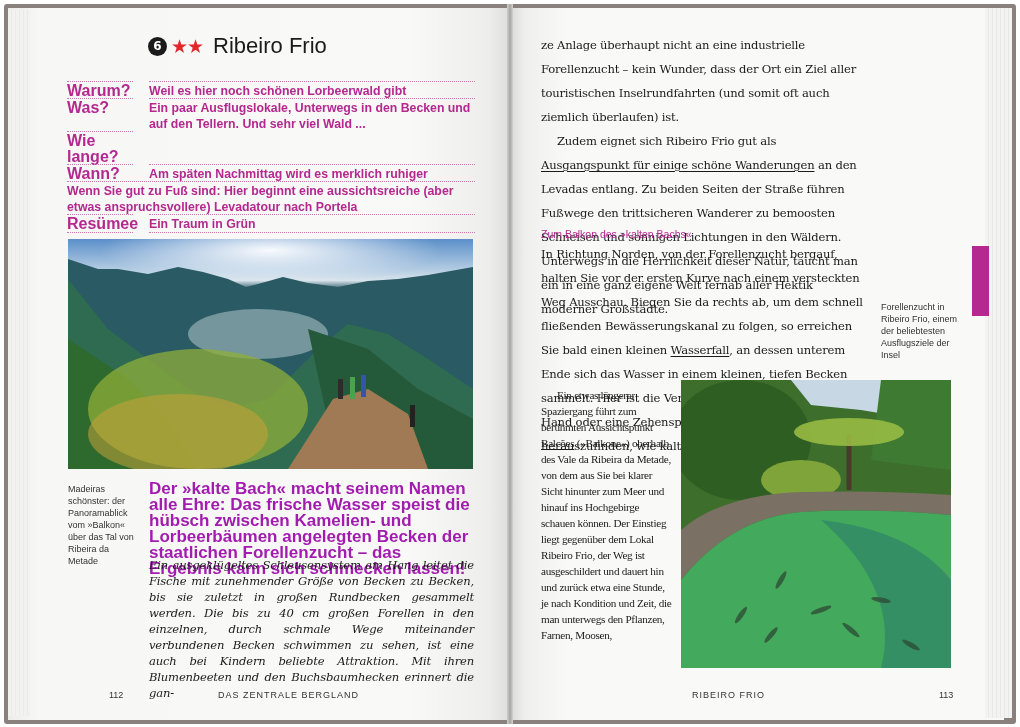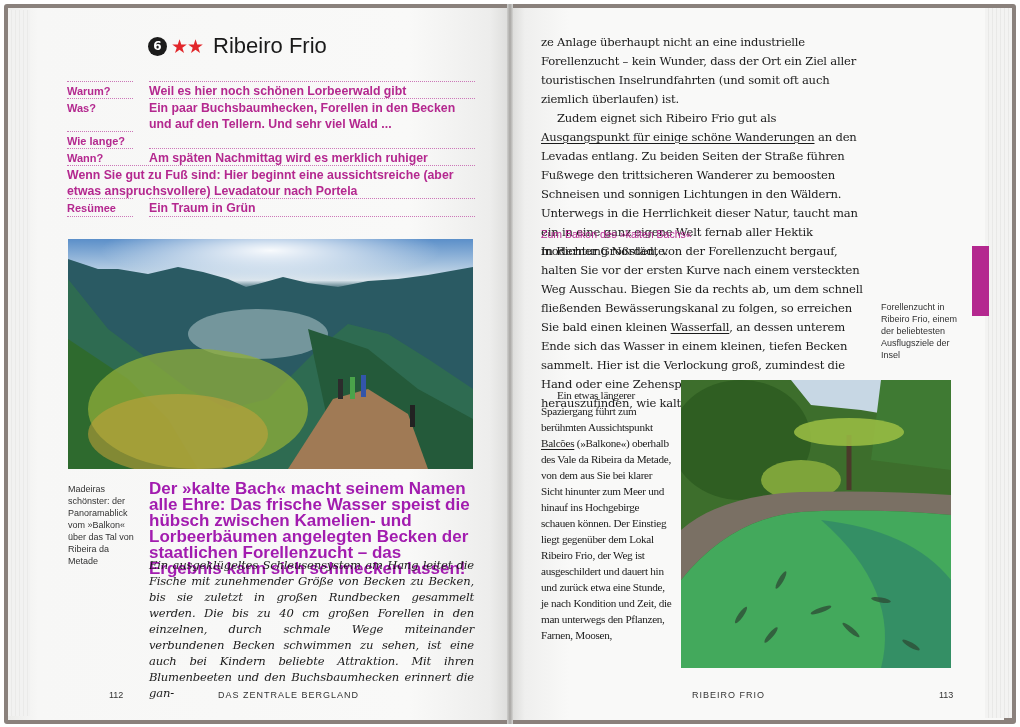--- a/index.html
+++ b/index.html
@@ -17,21 +17,21 @@
 
   
   .title-row { position: absolute; left: 148px; top: 33px; display: flex; align-items: center; gap: 4px; }
   .num-badge { width: 19px; height: 19px; border-radius: 50%; background: #1b1b1b; color: #fff; font-family: "DejaVu Sans", sans-serif; font-size: 12px; font-weight: bold; display: flex; align-items: center; justify-content: center; }
   .stars { color: #e2262a; font-size: 19px; letter-spacing: -1px; line-height: 1; }
   .chapter-title { font-family: "Liberation Sans", sans-serif; font-size: 22px; color: #1a1a1a; margin-left: 6px; }
 
   .facts { position: absolute; left: 67px; top: 82px; width: 408px; }
   .fact-row { display: flex; border-top: 1px dotted #cc77b8; }
   .fact-row:last-child { border-bottom: 1px dotted #cc77b8; }
-  .fact-label { width: 66px; margin-right: 16px; color: #b4288f; font-family: "Liberation Sans", sans-serif; font-size: 11px; font-weight: bold; line-height: 16px; padding-top: 1px; }
+  .fact-label { width: 66px; margin-right: 16px; color: #b4288f; font-family: "Liberation Sans", sans-serif; font-size: 16px; font-weight: bold; line-height: 16px; padding-top: 1px; }
   .fact-value { flex: 1; color: #b4288f; font-family: "Liberation Sans", sans-serif; font-size: 12.3px; font-weight: bold; line-height: 16px; padding-top: 1px; border-top: 1px dotted #cc77b8; margin-top: -1px; }
   .fact-label { border-top: 1px dotted #cc77b8; margin-top: -1px; }
   .fact-row { border-top: none; }
   .fact-row:last-child { border-bottom: none; }
   .fact-row:last-child .fact-label, .fact-row:last-child .fact-value { border-bottom: 1px dotted #cc77b8; }
 
   .photo { position: absolute; overflow: hidden; }
   .photo-mountain { left: 68px; top: 239px; width: 405px; height: 230px;
     background:
       radial-gradient(ellipse 60% 20% at 50% 5%, rgba(255,255,255,0.95), rgba(255,255,255,0) 70%),
@@ -42,21 +42,21 @@
     background: linear-gradient(to bottom, #2e5f2a 0%, #4a7d34 30%, #6b6a60 42%, #7a7268 48%, #3c9c5a 55%, #4ab35c 75%, #2e7c5a 100%); }
 
   .caption-left { position: absolute; left: 68px; top: 483px; width: 70px; font-family: "Liberation Sans", sans-serif; font-size: 9px; line-height: 12px; color: #333; }
   .lead-text { position: absolute; left: 149px; top: 481px; width: 325px; font-family: "Liberation Sans", sans-serif; font-size: 17px; font-weight: bold; line-height: 16px; color: #a21caf; }
   .body-left { position: absolute; left: 149px; top: 557px; width: 325px; font-family: "DejaVu Serif", serif; font-size: 11.6px; line-height: 16px; color: #1a1a1a; text-align: justify; letter-spacing: -0.2px; font-style: italic; }
 
   .footer-pg { position: absolute; top: 690px; font-family: "Liberation Sans", sans-serif; font-size: 9px; color: #333; }
   .footer-run { position: absolute; top: 690px; font-family: "Liberation Sans", sans-serif; font-size: 9px; color: #333; letter-spacing: 1px; }
 
   
-  .body-right { position: absolute; left: 541px; width: 325px; font-family: "DejaVu Serif", serif; font-size: 11.6px; line-height: 19px; color: #1a1a1a; letter-spacing: -0.2px; }
+  .body-right { position: absolute; left: 541px; width: 325px; font-family: "DejaVu Serif", serif; font-size: 11.6px; line-height: 24px; color: #1a1a1a; letter-spacing: -0.2px; }
   .body-right p { text-indent: 0; }
   .indent { text-indent: 16px !important; }
   .u { text-decoration: underline; text-underline-offset: 2px; text-decoration-thickness: 1px; }
   .sub-head { position: absolute; left: 541px; top: 228px; font-family: "Liberation Sans", sans-serif; font-size: 10.5px; color: #b4288f; }
   .narrow-col { position: absolute; left: 541px; top: 387px; width: 132px; font-family: Liberation Serif, serif; font-size: 11.2px; line-height: 16px; color: #1a1a1a; letter-spacing: -0.3px; }
   .caption-right { position: absolute; left: 881px; top: 301px; width: 80px; font-family: "Liberation Sans", sans-serif; font-size: 9px; line-height: 12px; color: #333; }
   .thumb-tab { position: absolute; left: 972px; top: 246px; width: 17px; height: 70px; background: #b4288f; }
 </style>
 </head>
 <body>
@@ -75,21 +75,21 @@
     <span class="chapter-title">Ribeiro Frio</span>
   </div>
 
   <div class="facts">
     <div class="fact-row">
       <div class="fact-label">Warum?</div>
       <div class="fact-value">Weil es hier noch schönen Lorbeerwald gibt</div>
     </div>
     <div class="fact-row">
       <div class="fact-label">Was?</div>
-      <div class="fact-value">Ein paar Buchsbaumhecken, Forellen in den Becken und auf den Tellern. Und sehr viel Wald ...</div>
+      <div class="fact-value">Ein paar Ausflugslokale, Unterwegs in den Becken und auf den Tellern. Und sehr viel Wald ...</div>
     </div>
     <div class="fact-row">
       <div class="fact-label">Wie lange?</div>
     </div>
     <div class="fact-row">
       <div class="fact-label">Wann?</div>
       <div class="fact-value">Am späten Nachmittag wird es merklich ruhiger</div>
     </div>
     <div class="fact-row">
       <div class="fact-value">Wenn Sie gut zu Fuß sind: Hier beginnt eine aussichtsreiche (aber etwas anspruchsvollere) Levadatour nach Portela</div>

